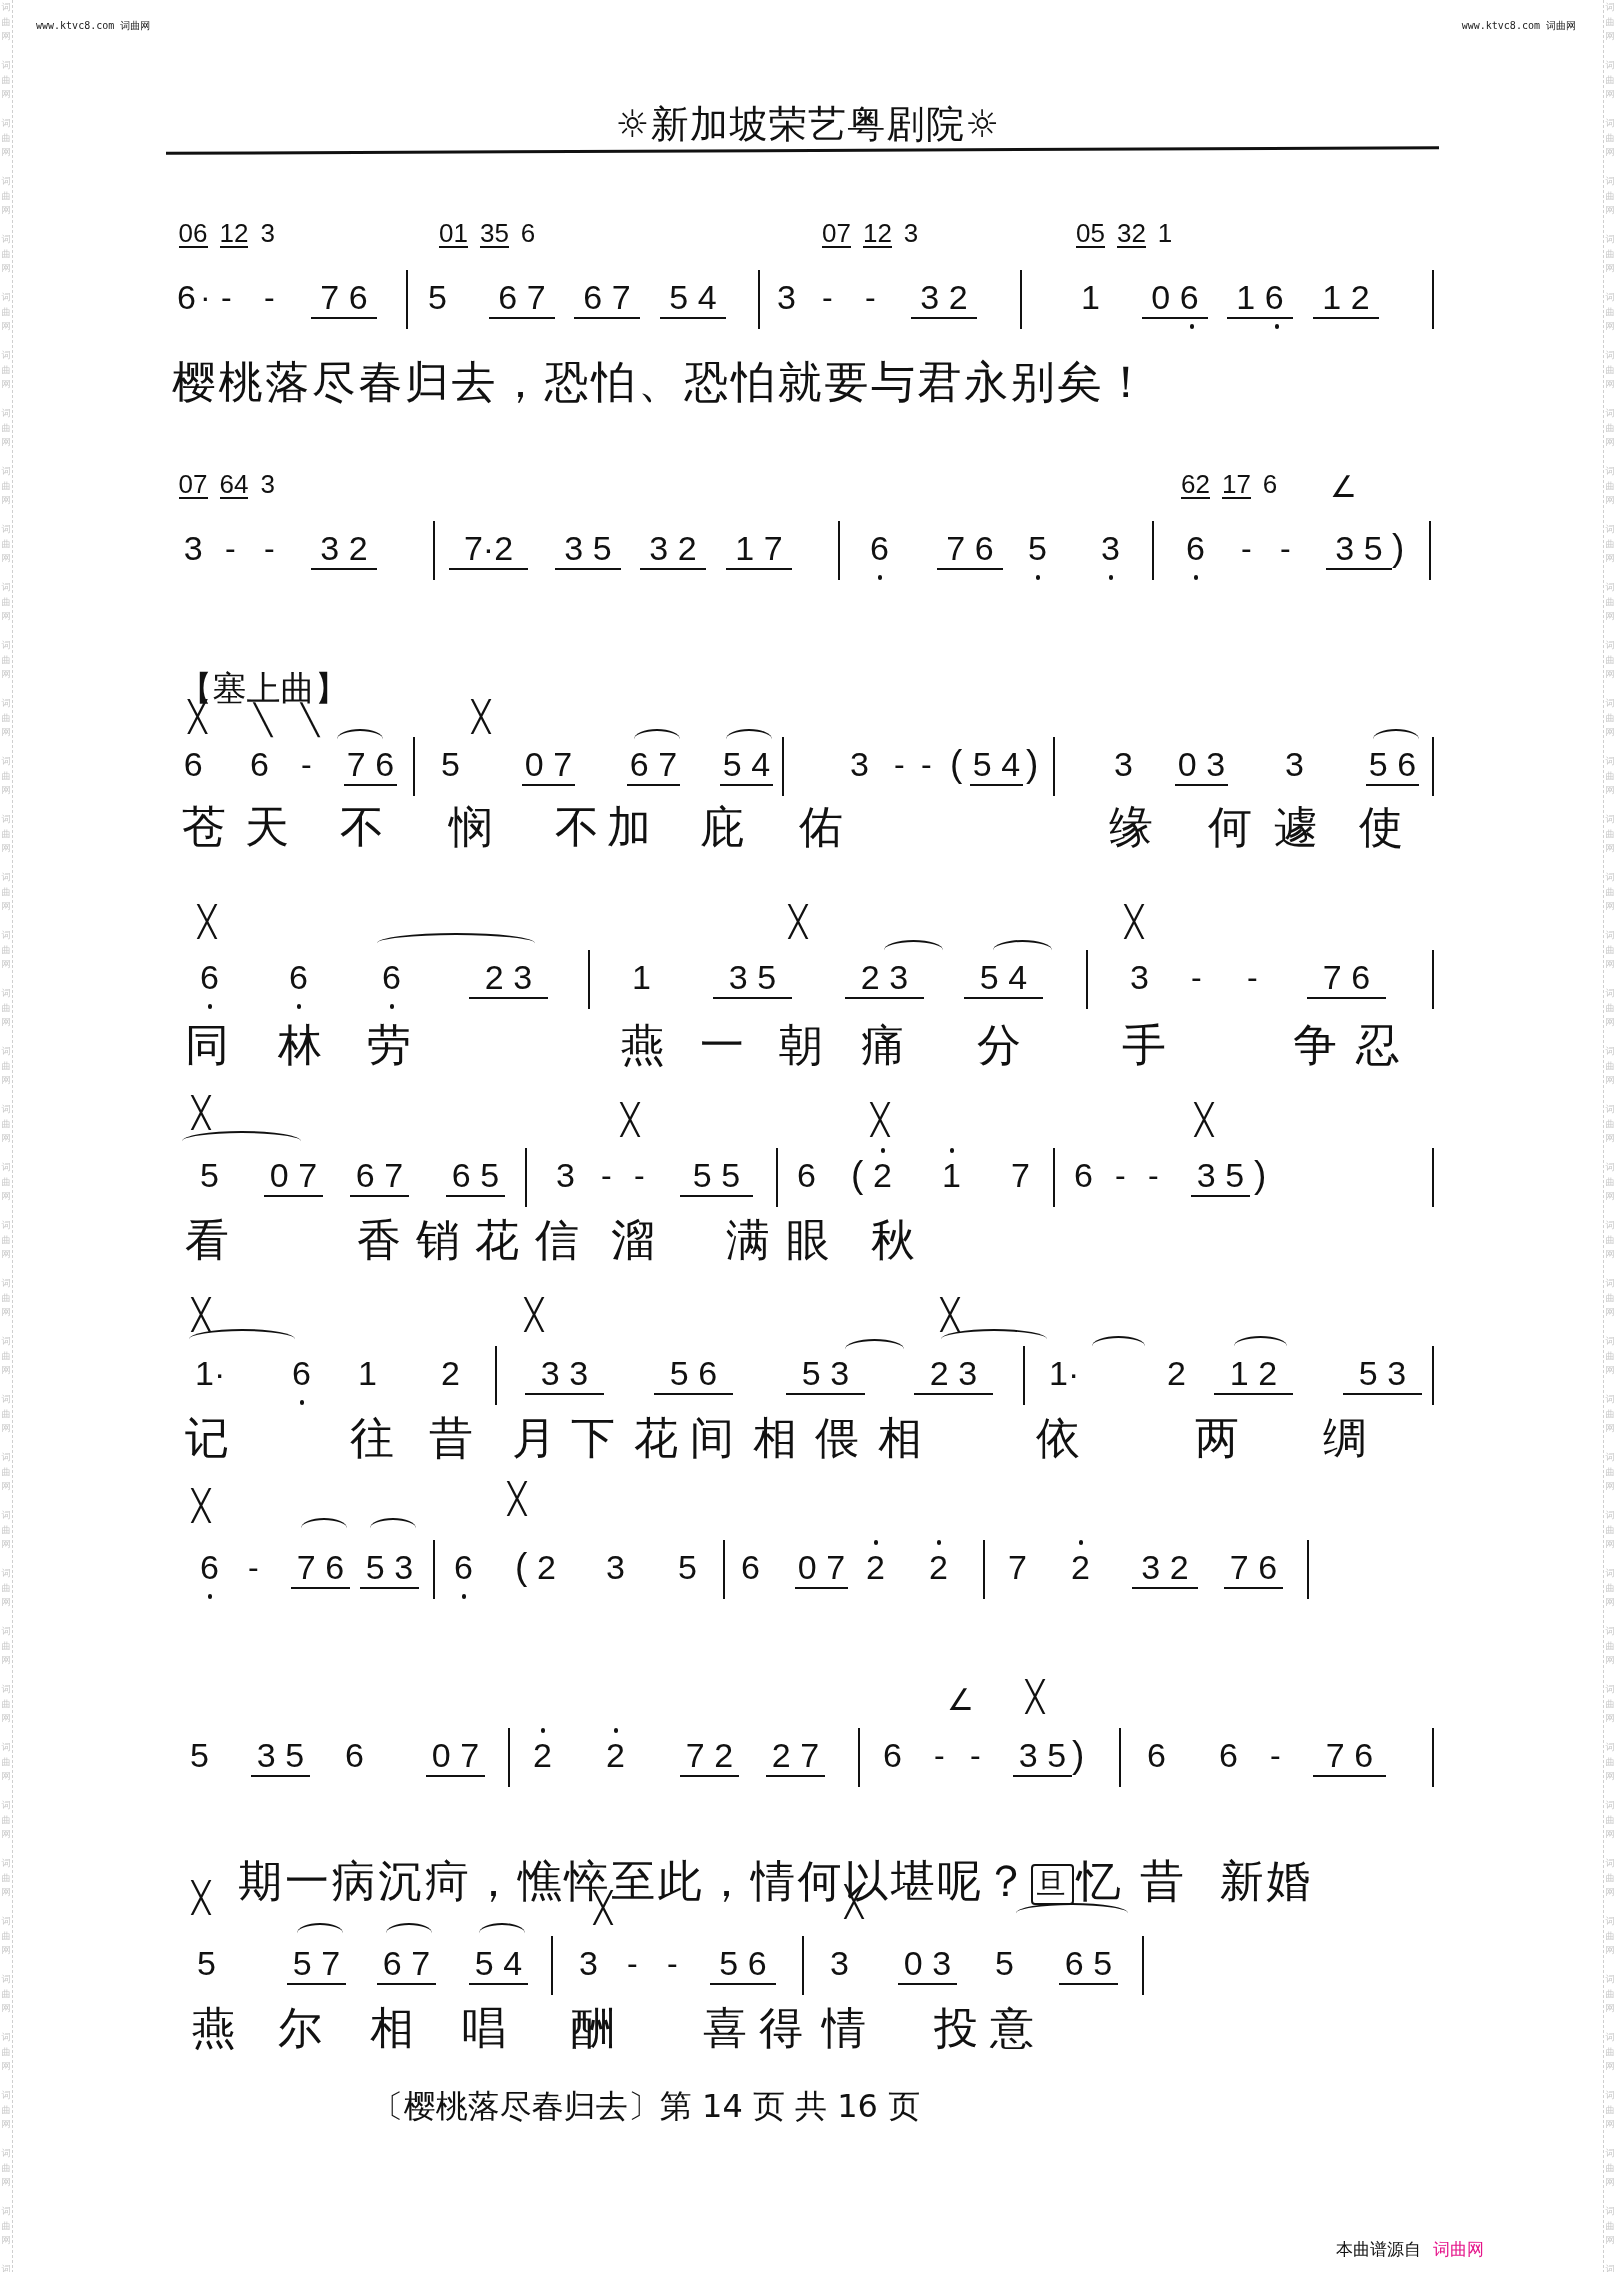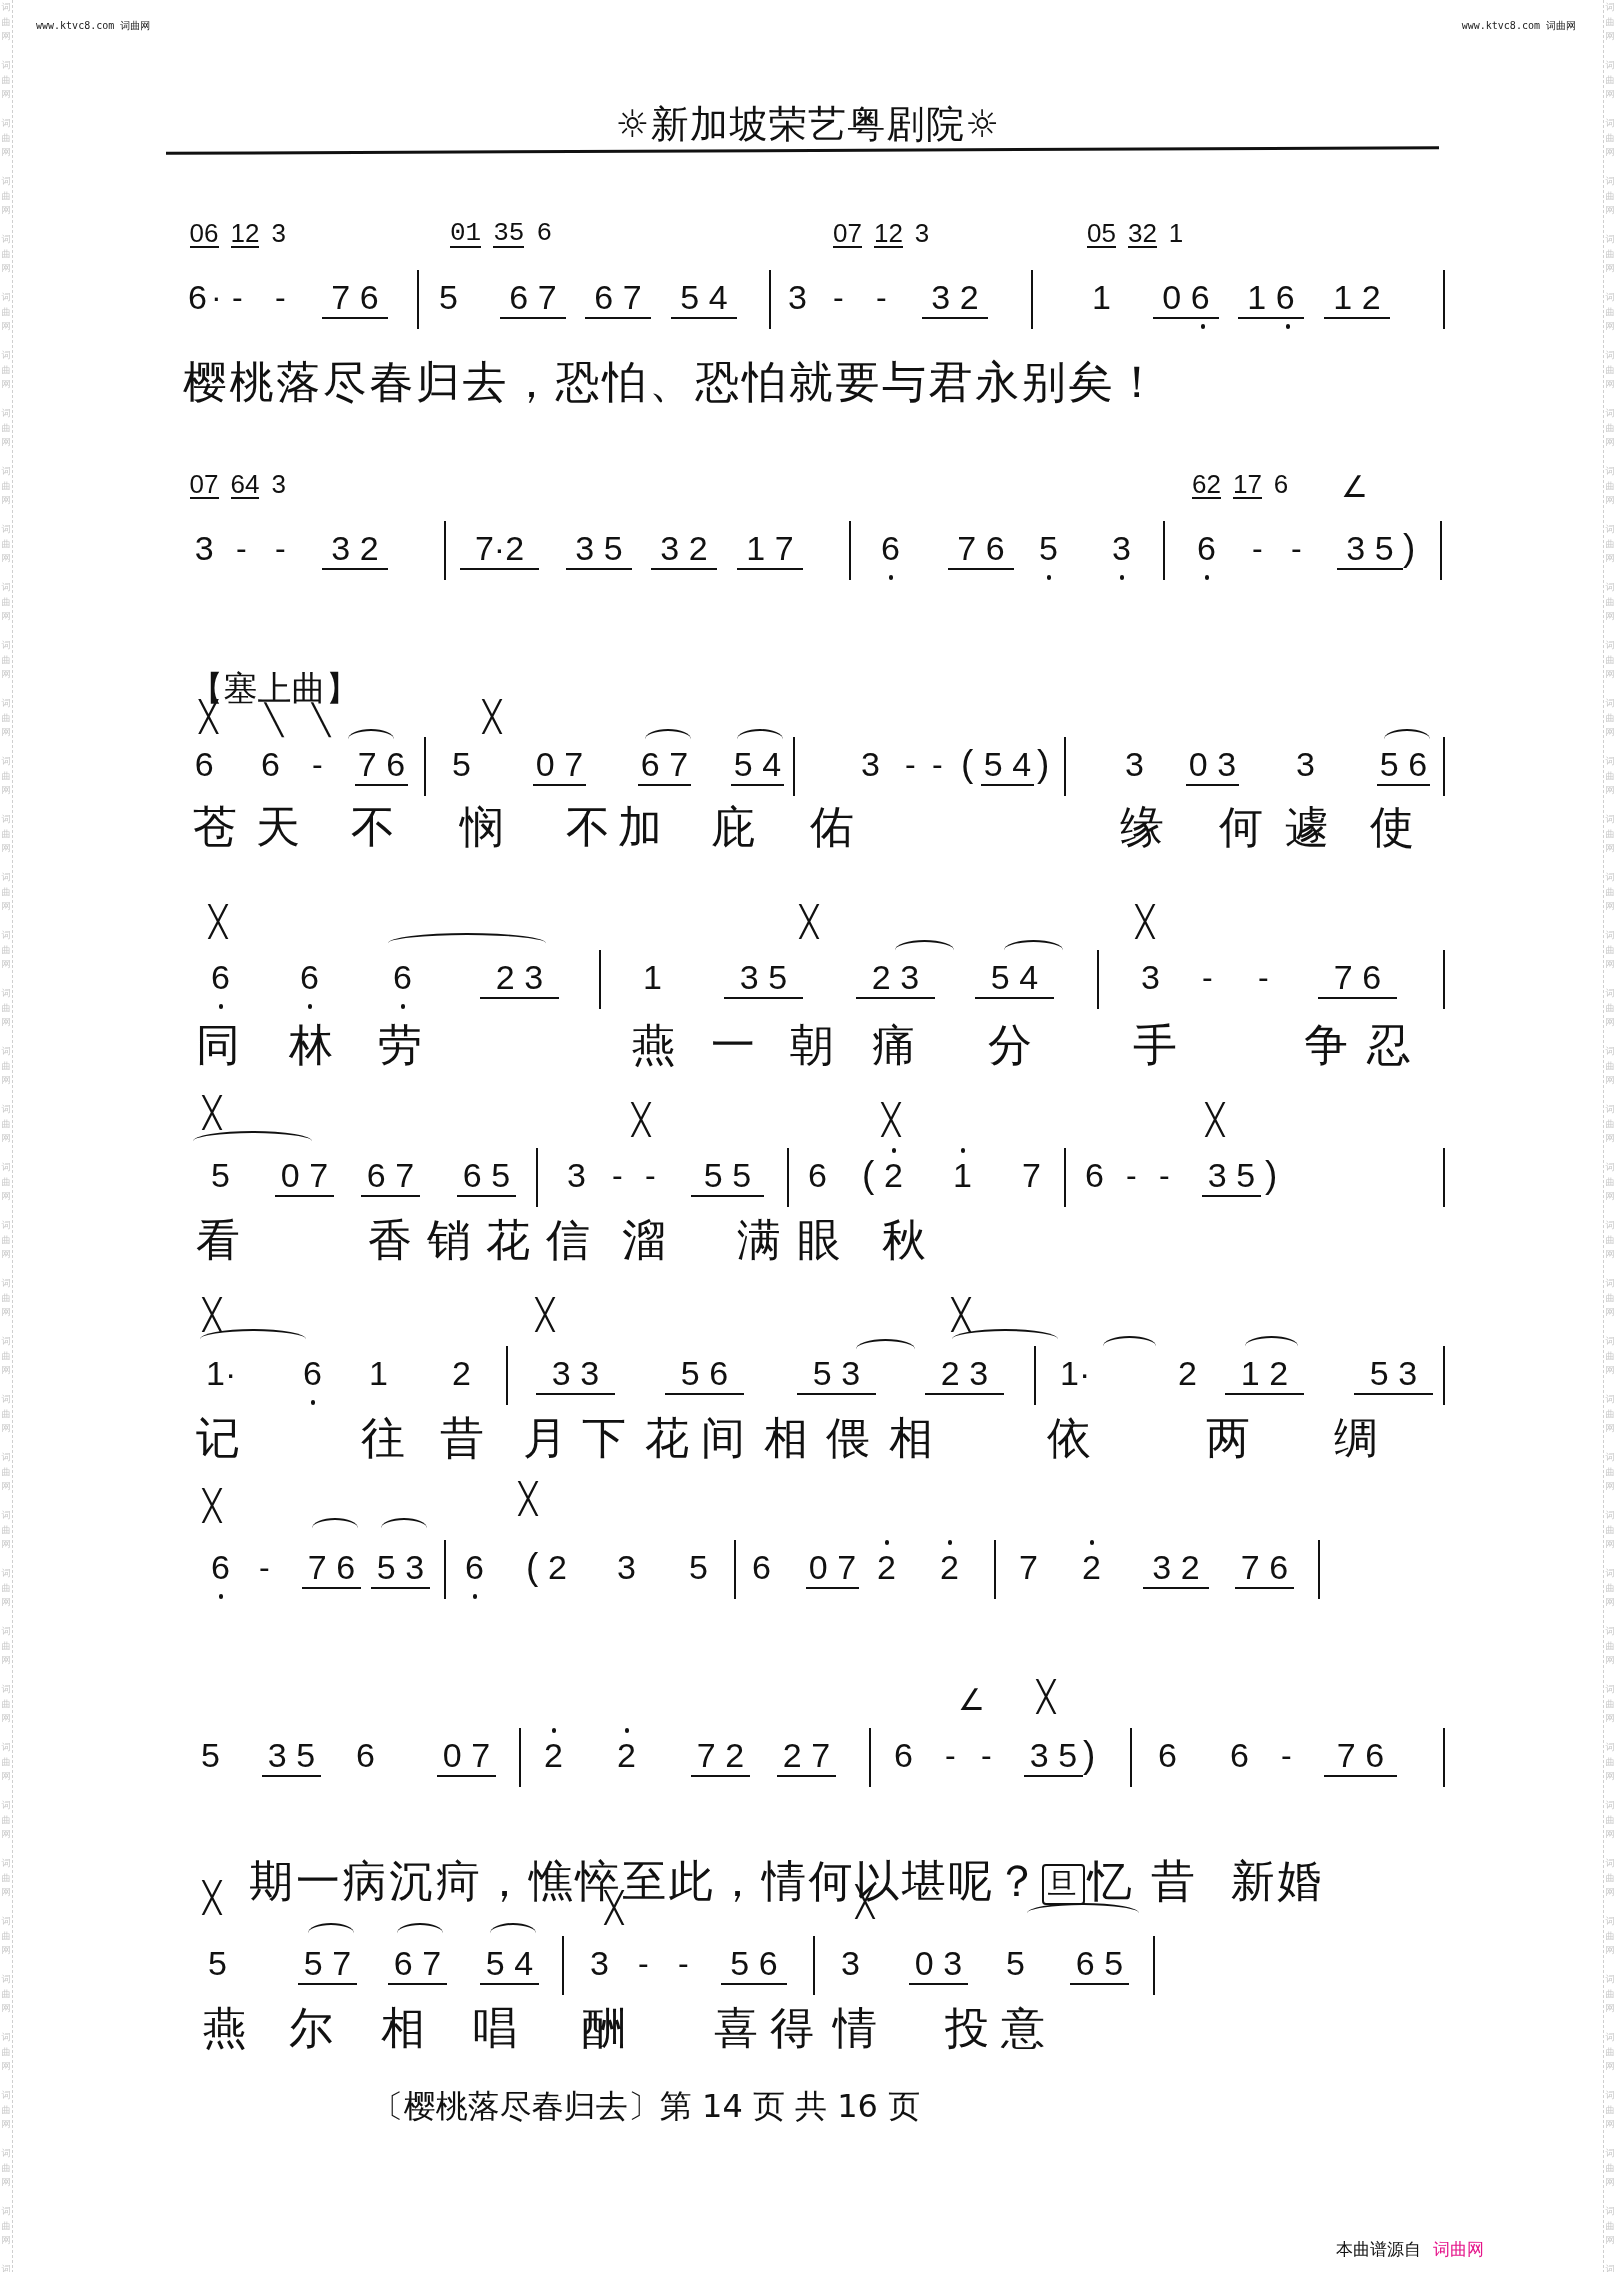--- a/index.html
+++ b/index.html
@@ -10,21 +10,21 @@
   .side-strip.left { left:0; }
   .side-strip.right { right:0; border-right:none; border-left:1.3px dashed #cfcfcf; }
   .watermark { position:absolute; top:18.5px; font-family:"DejaVu Sans Mono","Liberation Mono",monospace;
                font-size:10px; color:#222; }
   .watermark.left { left:36px; }
   .watermark.right { right:40px; }
   .page-title { position:absolute; top:99px; left:0; width:1616px; text-align:center;
                 font-size:38px; letter-spacing:1.3px; }
   .title-rule { position:absolute; top:149px; left:166px; width:1273px; height:2.6px; background:#111;
                 transform:rotate(-0.25deg); }
-  .system { position:absolute; left:183px; width:1280px; }
+  .system { position:absolute; left:172px; width:1280px; }
   .grace { position:absolute; font-family:"Liberation Sans",sans-serif; font-size:26px; }
   .grace .g { display:inline-block; margin-right:12px; border-bottom:2px solid #111; line-height:26px; }
   .grace .g.plain { border-bottom:none; }
   .staff { position:absolute; left:0; width:1280px; height:59px; }
   .bar { position:absolute; width:2px; height:59px; background:#111; top:-6.6px; }
   .note { position:absolute; font-family:"Liberation Sans",sans-serif; font-size:34px; line-height:40px;
           text-align:center; width:29px; }
   .note.u { border-bottom:2px solid #111; }
   .note .dot-below { position:absolute; left:50%; bottom:-12px; width:4.6px; height:4.6px; margin-left:-2px;
                      border-radius:50%; background:#111; }
@@ -528,21 +528,21 @@
 <div class="watermark left">www.ktvc8.com 词曲网</div>
 <div class="watermark right">www.ktvc8.com 词曲网</div>
 
 <div class="page-title">☼新加坡荣艺粤剧院☼</div>
 <div class="title-rule"></div>
 
 <div class="system" style="top:211px;height:198px;">
   <div class="grace" style="left:6.6px;top:6.6px;">
     <span class="g">06</span><span class="g">12</span><span class="g plain">3</span>
   </div>
-  <div class="grace" style="left:267px;top:6.6px;font-family:Liberation Mono, monospace;">
+  <div class="grace" style="left:267px;top:6.6px;">
     <span class="g">01</span><span class="g">35</span><span class="g plain">6</span>
   </div>
   <div class="grace" style="left:650px;top:6.6px;">
     <span class="g">07</span><span class="g">12</span><span class="g plain">3</span>
   </div>
   <div class="grace" style="left:904px;top:6.6px;">
     <span class="g">05</span><span class="g">32</span><span class="g plain">1</span>
   </div>
   <div class="staff" style="top:66px;">
 

